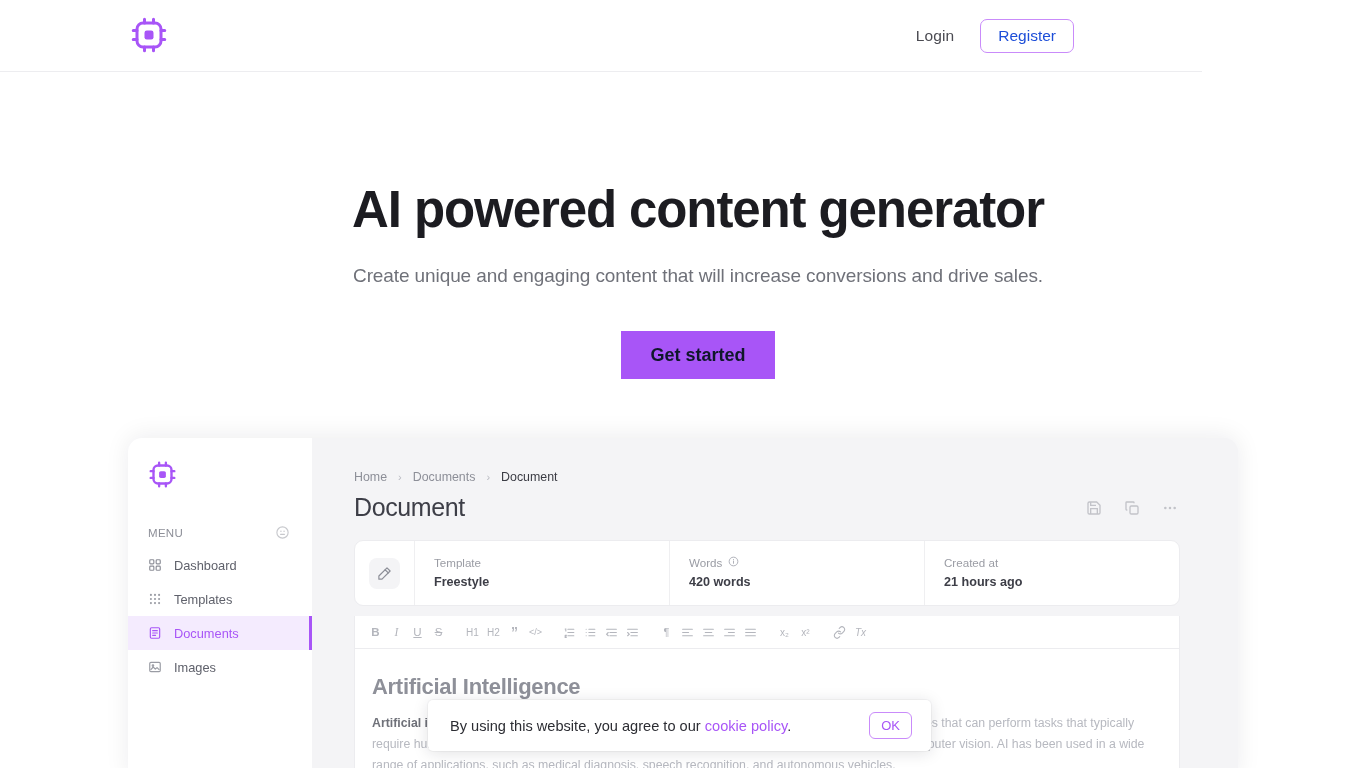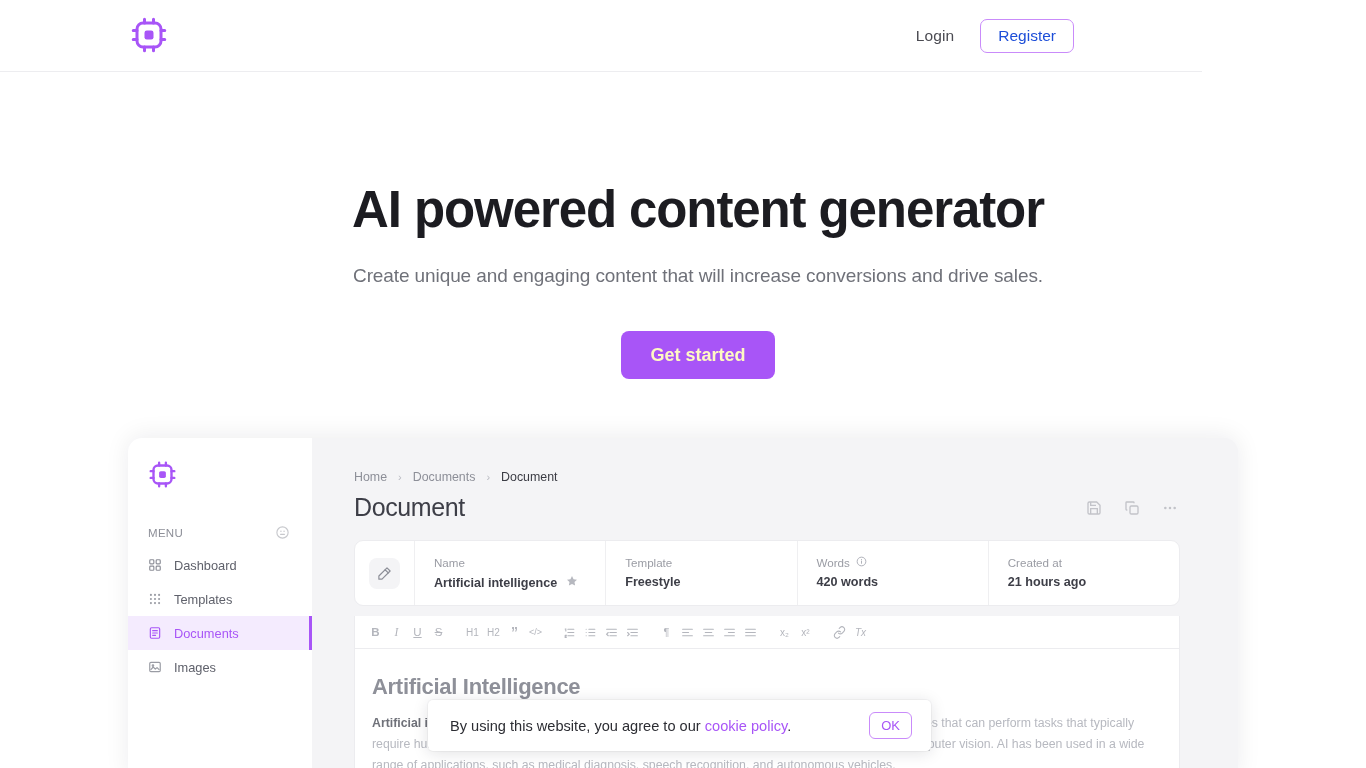--- a/index.html
+++ b/index.html
@@ -41,21 +41,21 @@
     font-size: 51px; font-weight: bold; color: #1c1c21;
     letter-spacing: -1.1px; line-height: 1.1;
   }
   .hero-sub {
     margin-top: 27px; font-size: 19px; color: #6f7179; font-weight: normal;
     letter-spacing: -.1px;
   }
   .cta-wrap { margin-top: 44px; }
   .cta-btn {
     display: inline-block;
-    background: #a855f7; color: #fef9c3; border: none; border-radius: 8px;
+    background: #a855f7; color: #0f172a; border: none; border-radius: 0;
     font-size: 18px; font-weight: bold; padding: 15px 29px; cursor: pointer;
     font-family: "Liberation Sans", sans-serif; line-height: 1;
   }
 
   
   .preview {
     position: absolute; left: 128px; top: 438px;
     width: 1110px; height: 340px;
     background: #f4f4f6;
     border-top-left-radius: 14px; border-top-right-radius: 14px;
@@ -295,31 +295,20 @@
       <div class="meta-card">
         <div class="meta-pen">
           <span class="pen-box">
             <svg width="15" height="15" viewBox="0 0 24 24" fill="none" stroke="#8d8f98" stroke-width="1.9" stroke-linecap="round" stroke-linejoin="round">
               <path d="M16 3l5 5L8 21H3v-5L16 3z"></path>
               <path d="M13 6l5 5"></path>
             </svg>
           </span>
         </div>
 
-        <div class="meta-cell">
-          <div class="meta-lbl">Name</div>
-          <div class="meta-val">
-            <span>Artificial intelligence</span>
-            <span>
-              <svg width="12" height="12" viewBox="0 0 24 24" fill="#b6b8bf">
-                <path d="M12 2l3.1 6.3 6.9 1-5 4.9 1.2 6.9L12 17.8 5.8 21.1 7 14.2 2 9.3l6.9-1z"></path>
-              </svg>
-            </span>
-          </div>
-        </div>
 
         <div class="meta-cell">
           <div class="meta-lbl">Template</div>
           <div class="meta-val">
               <span>Freestyle</span>
             </div>
         </div>
 
         <div class="meta-cell">
           <div class="meta-lbl">

